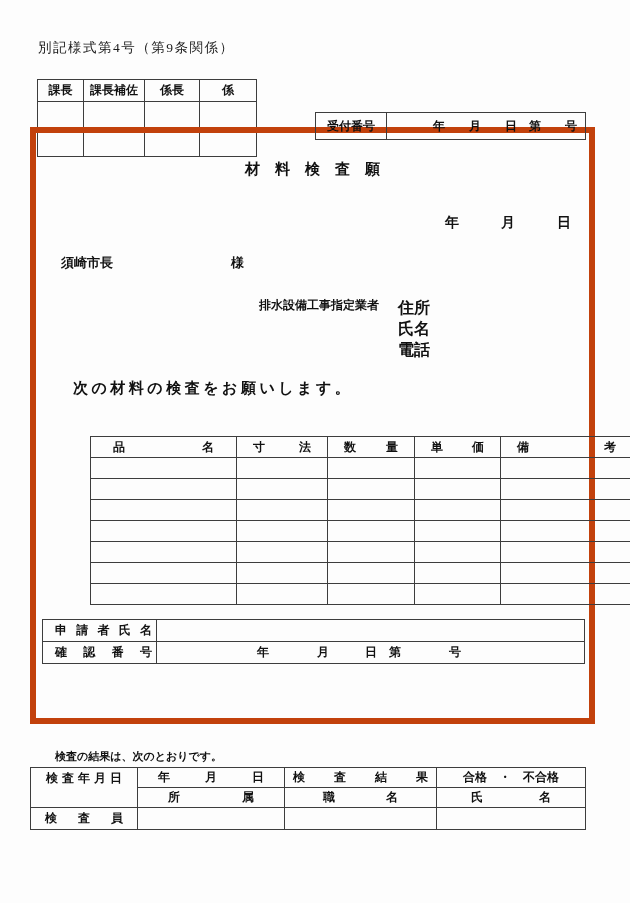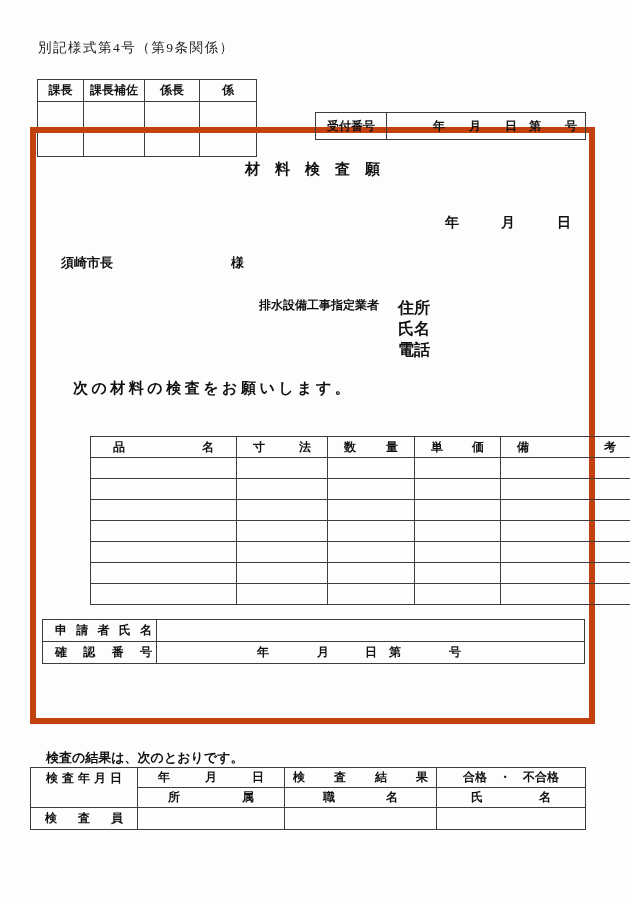--- a/index.html
+++ b/index.html
@@ -35,21 +35,21 @@
   .addressee{left:25px;top:121px;font-size:13px;font-weight:bold;}
   .honorific{left:195px;top:121px;font-size:13px;font-weight:bold;}
   .app-label{left:223px;top:164px;font-size:12px;font-weight:bold;}
   .app-fields{left:362px;top:164px;font-size:16px;font-weight:bold;line-height:21px;text-align:center;}
   .request{left:37px;top:246px;font-size:15px;font-weight:bold;letter-spacing:3.5px;}
   .materials{left:6px;top:303px;margin-left:48px;}
   .materials td{height:20px;}
   .info{left:6px;top:486px;}
   .info td{height:21px;}
   .confirm-val{text-align:left;padding-left:100px;}
-  .result-note{left:46px;top:749px;font-size:13px;font-weight:bold;}
+  .result-note{left:55px;top:749px;font-size:11px;font-weight:bold;}
   .result{left:30px;top:767px;}
 </style>
 </head>
 <body>
 
 <div class="page">
 
   <div class="abs note">別記様式第4号（第9条関係）</div>
 
   <table class="abs approval">

